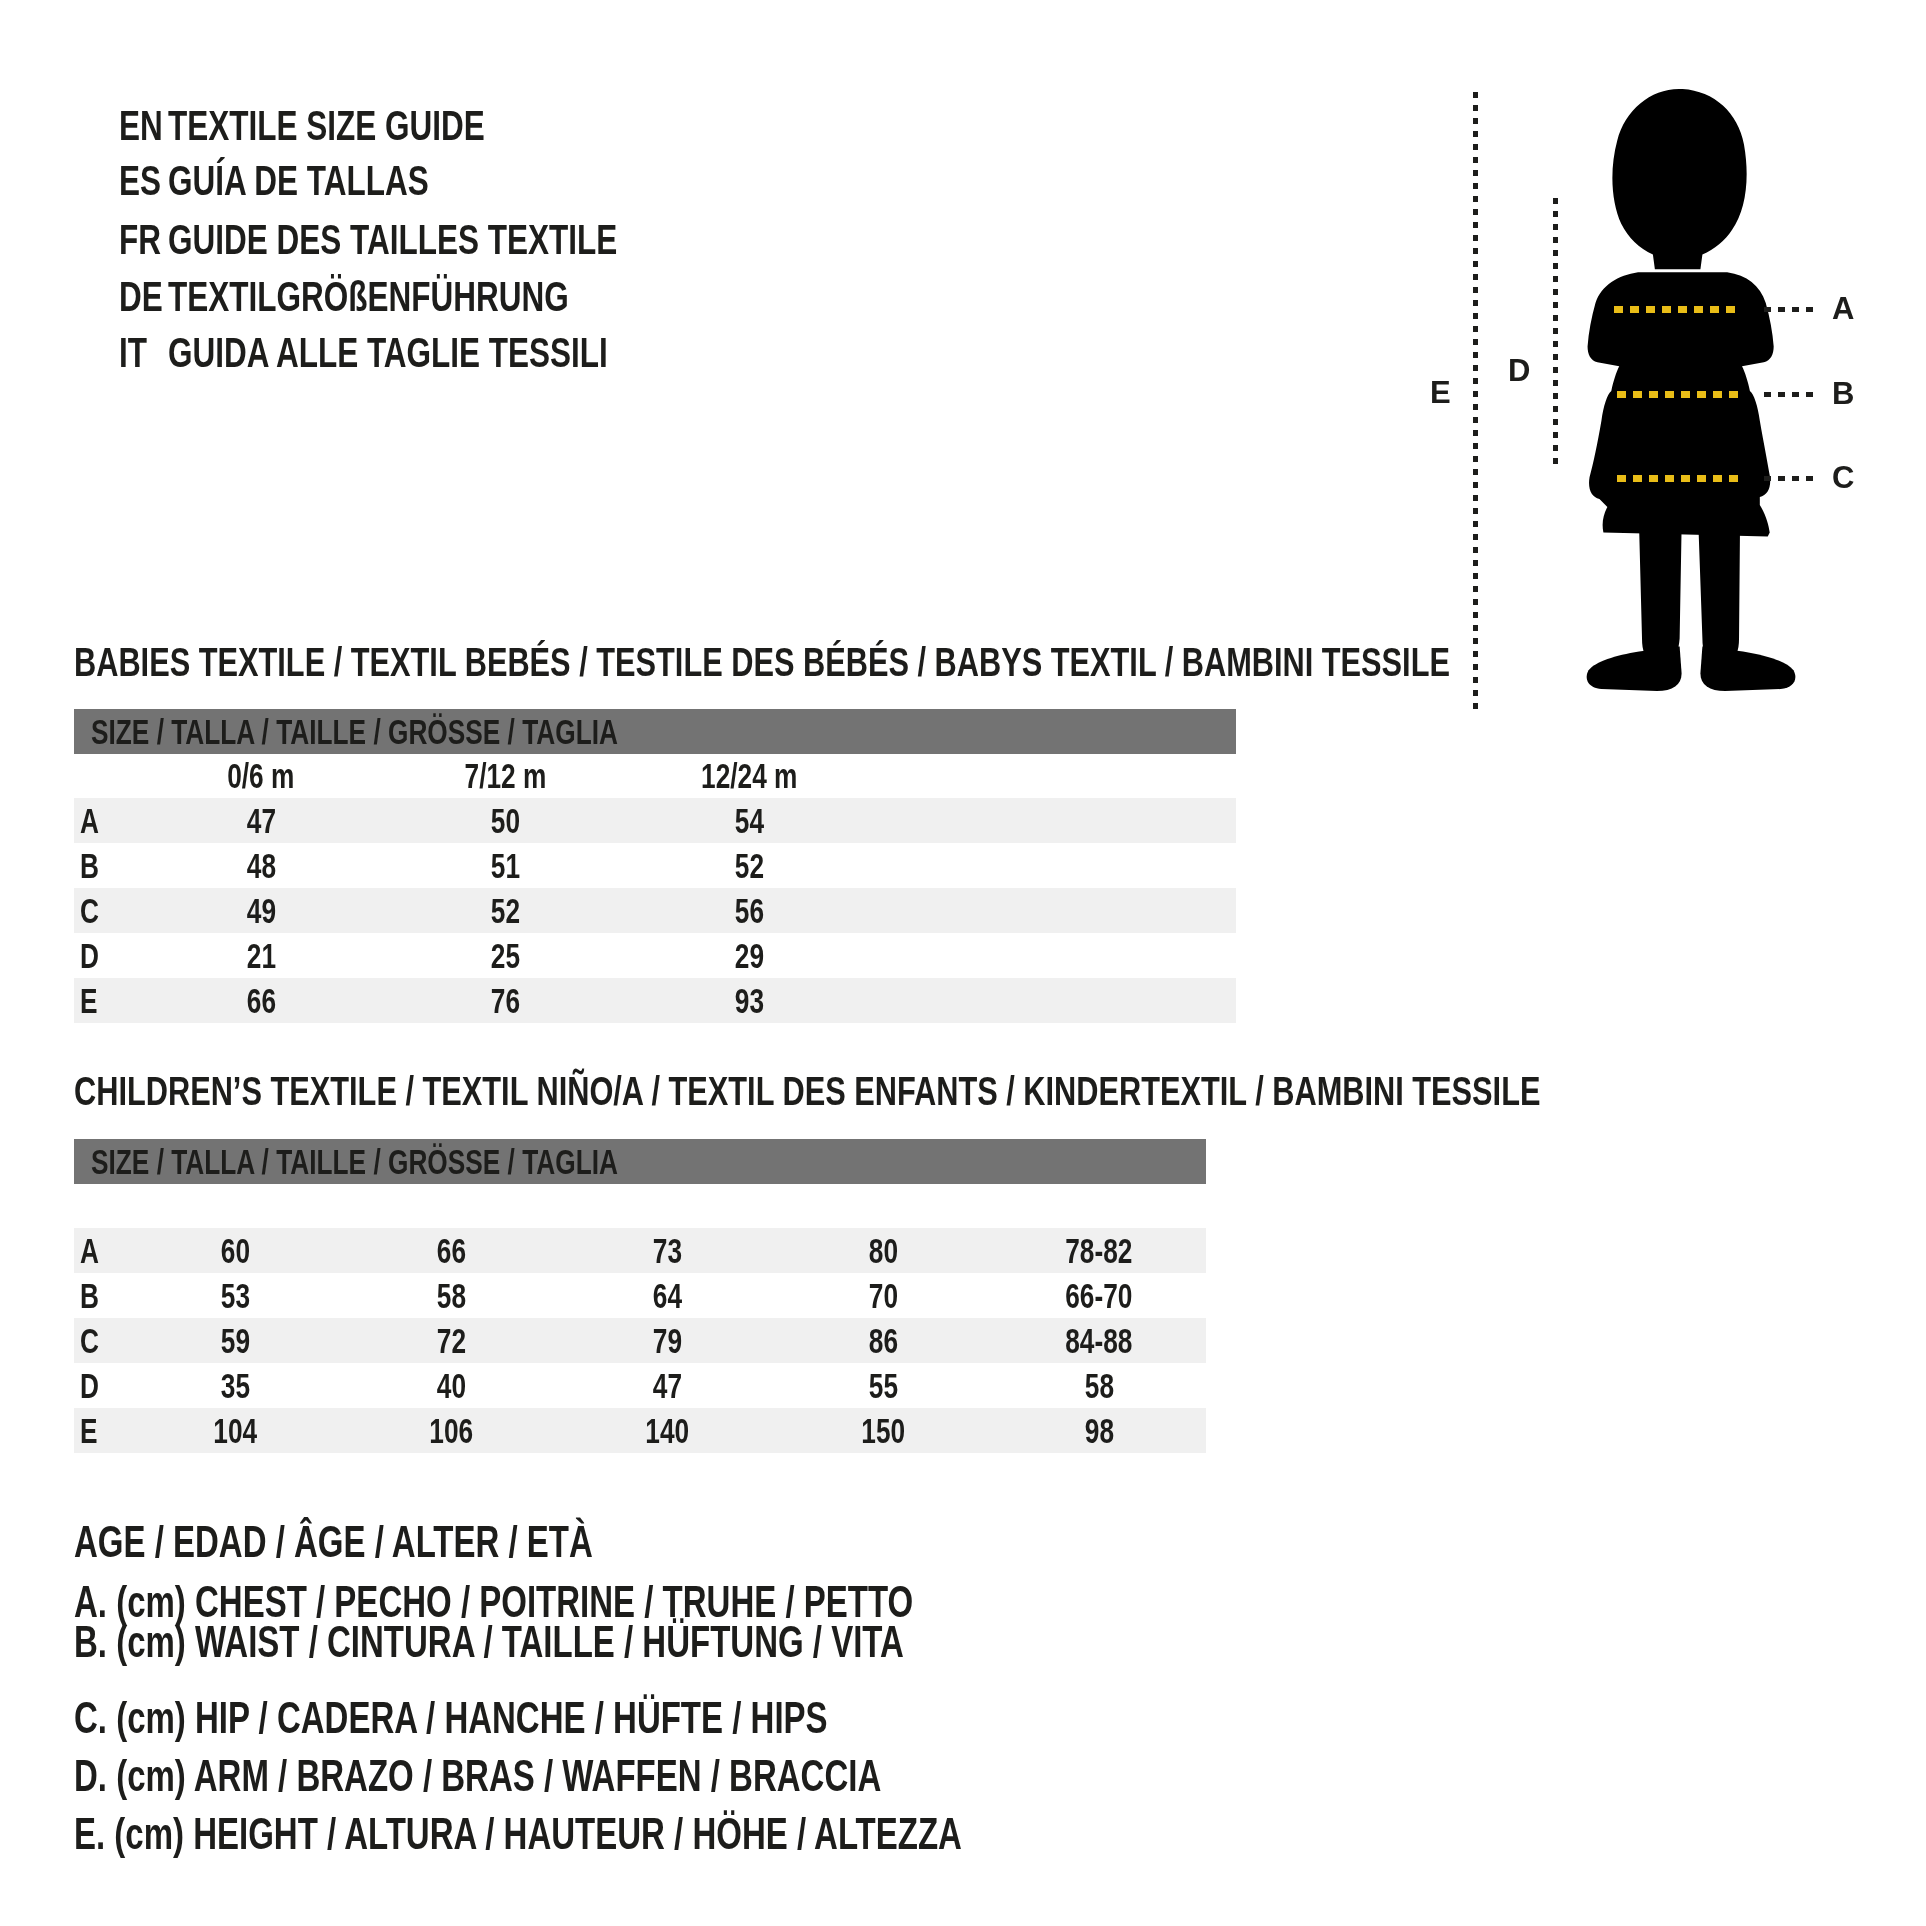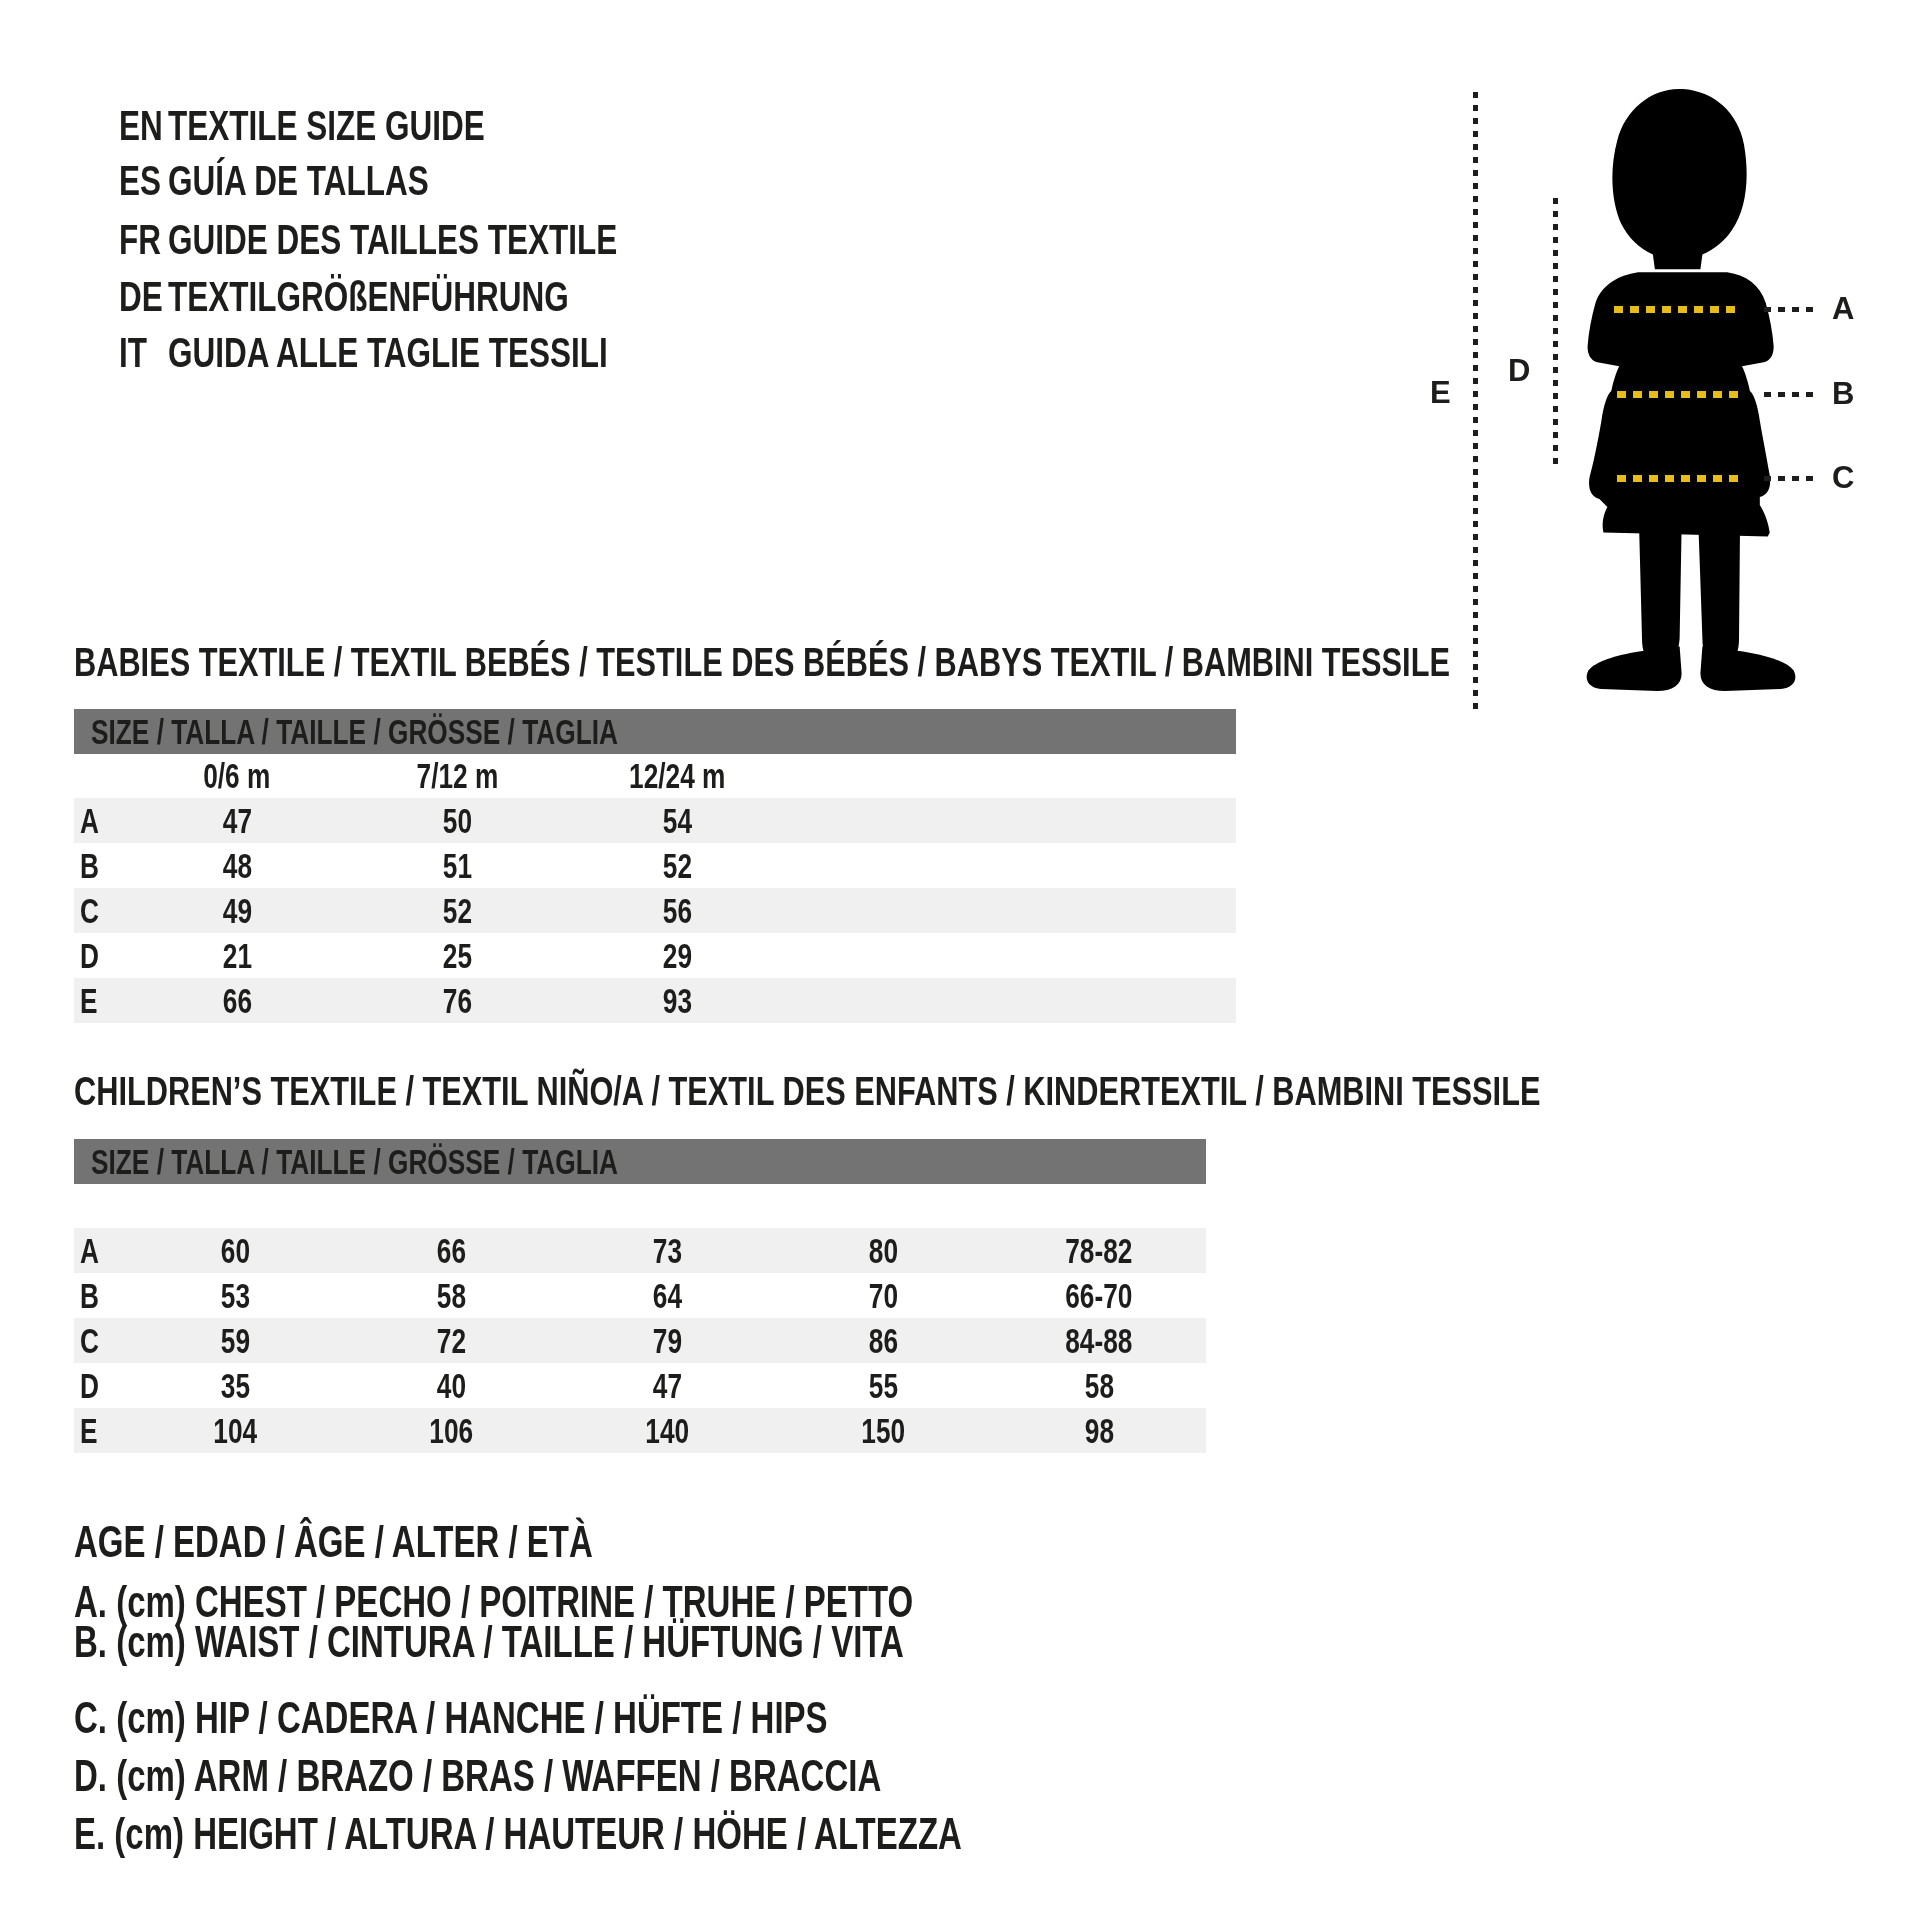--- a/index.html
+++ b/index.html
@@ -28,21 +28,21 @@
   .bdash{position:absolute;height:5px;background-image:repeating-linear-gradient(90deg,#1d1d1b 0 7px,transparent 7px 14px);}
   .figlab{position:absolute;font-size:31px;line-height:36px;letter-spacing:0;}
 
   
   .sechead{position:absolute;left:74px;height:44px;line-height:44px;font-size:41px;}
 
   
   .sizebar{position:absolute;left:74px;height:45px;line-height:45px;background:#737373;font-size:35px;}
   .sizebar .cn{margin-left:17px;}
   .tgrid{display:grid;align-items:center;font-size:35px;}
-  .bgrid{grid-template-columns:53px 220px 220px 220px;}
+  .bgrid{grid-template-columns:53px 220px 220px 220px;gap:24px;}
   .cgrid{grid-template-columns:53px 216px 216px 216px 216px 216px;}
   .thead{position:absolute;left:74px;height:45px;line-height:45px;}
   .tbody{position:absolute;left:74px;}
   .trow{height:45px;line-height:45px;}
   .tbody .trow:nth-child(odd){background:#f0f0f0;}
   .rlab{padding-left:6px;}
   .num{text-align:center;}
 
   
   .lrow{position:absolute;left:74px;height:44px;line-height:44px;font-size:44px;}

